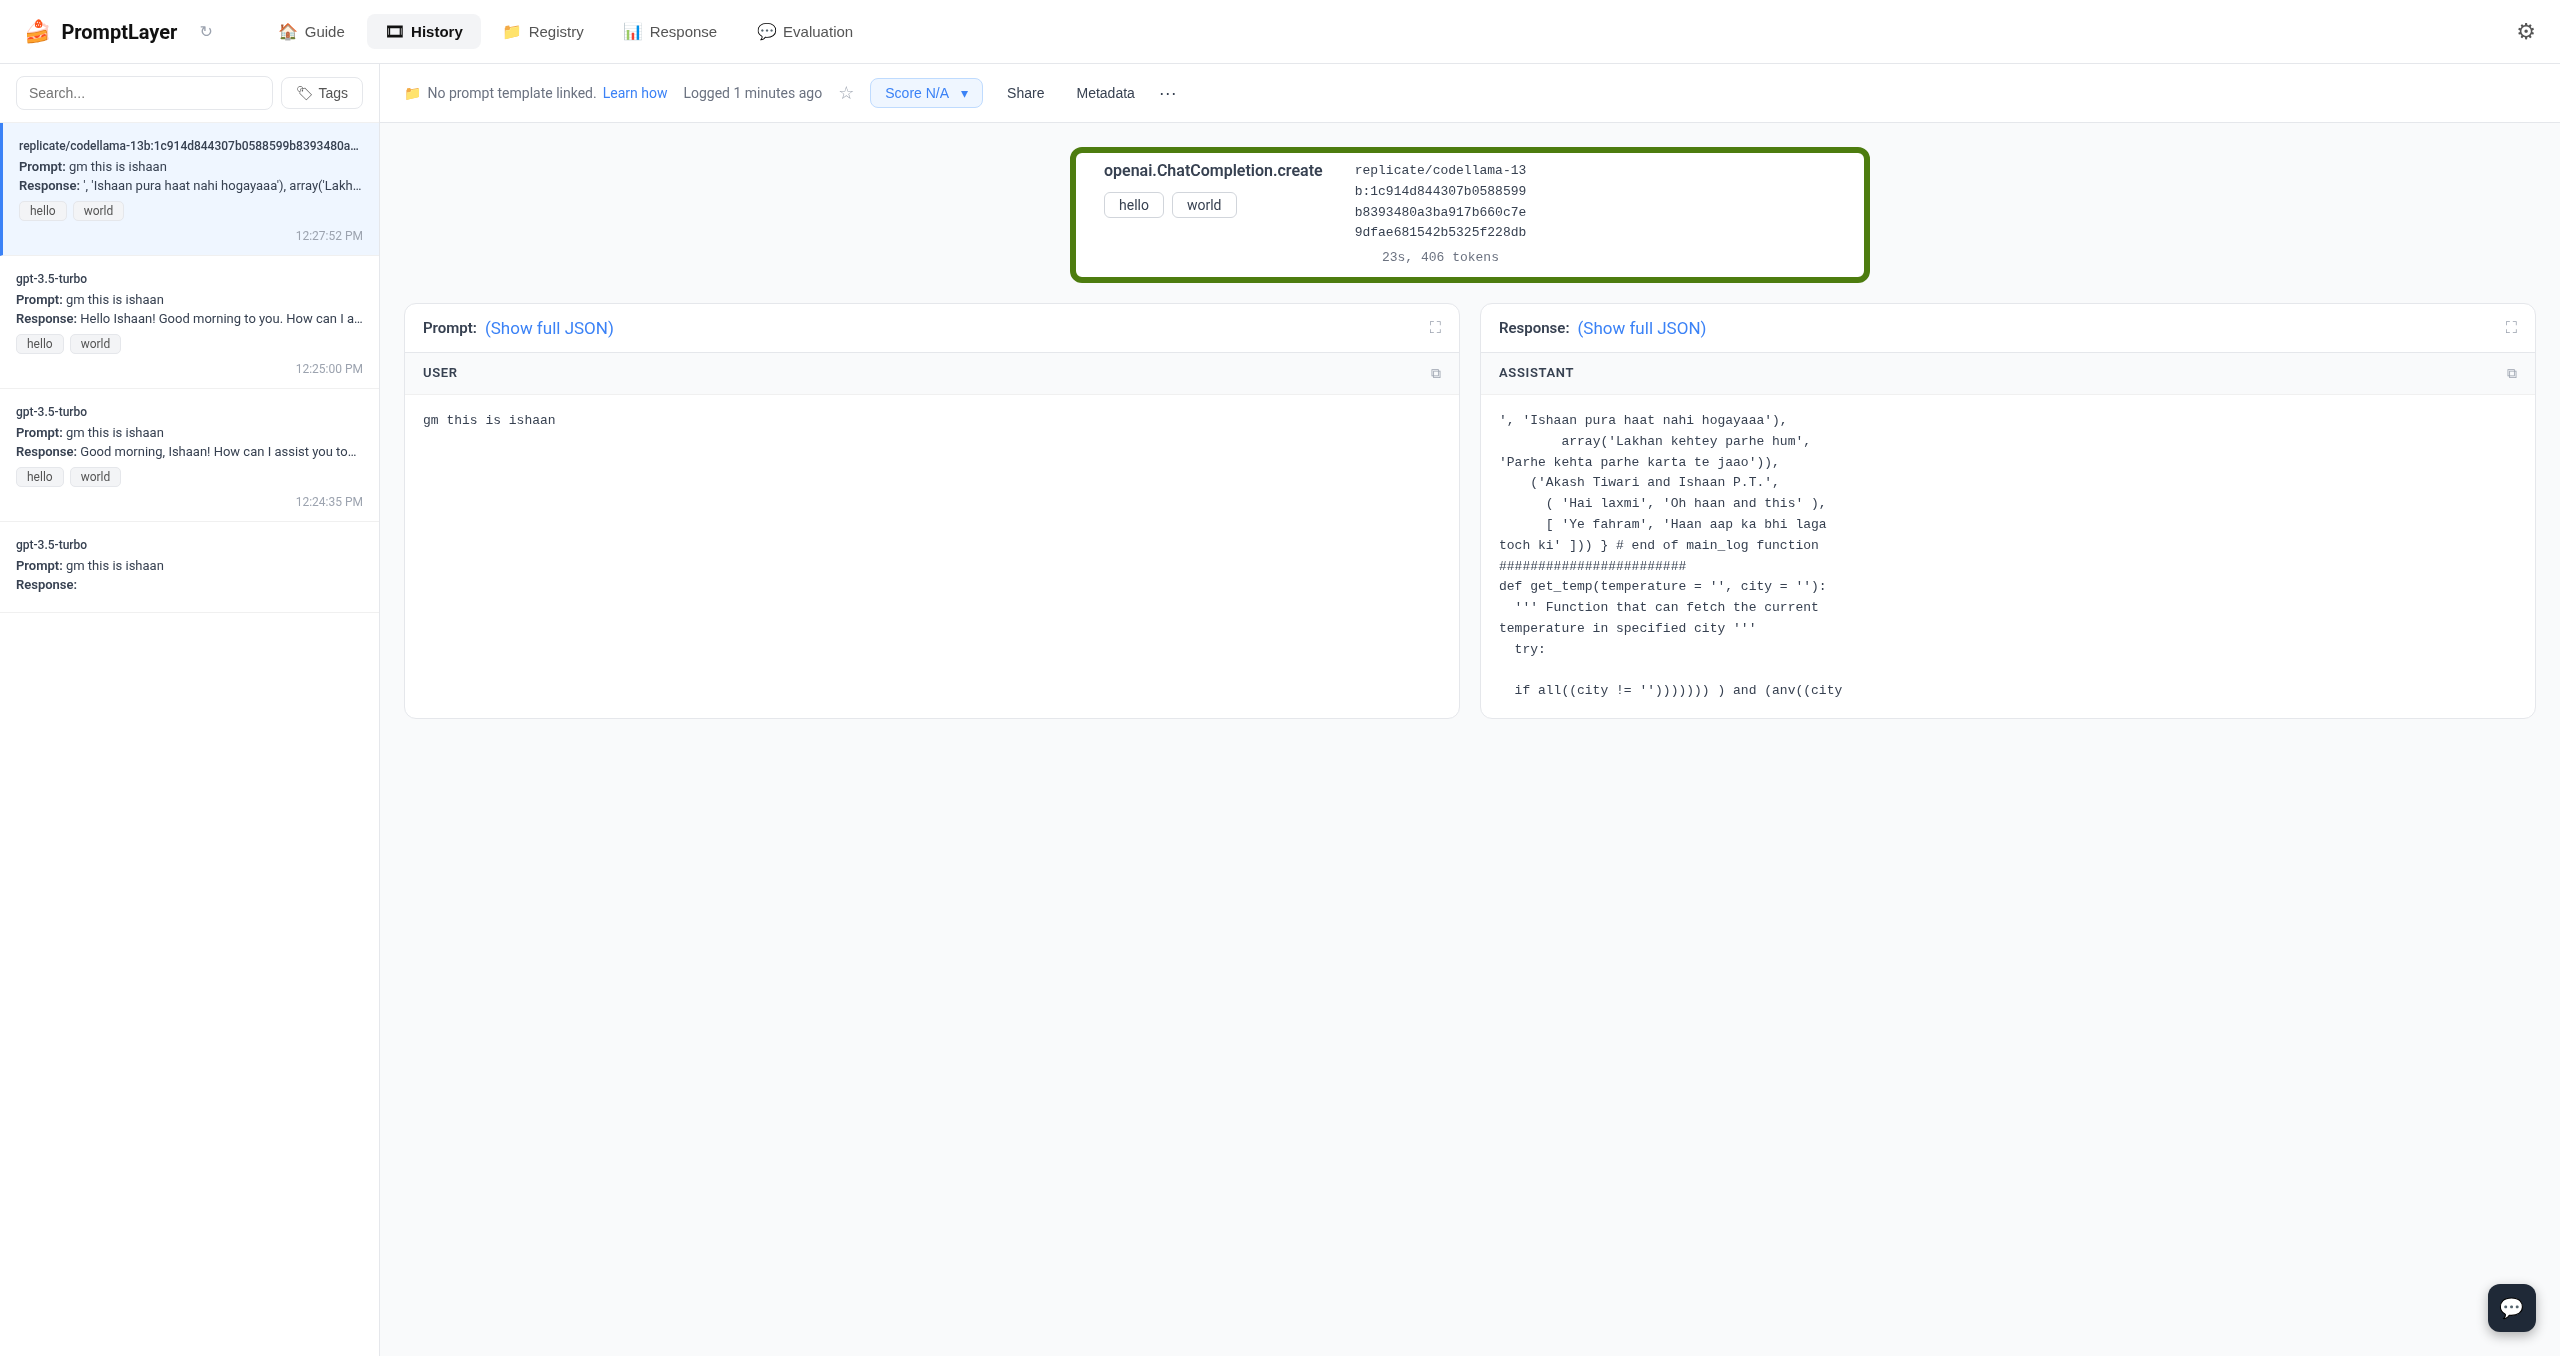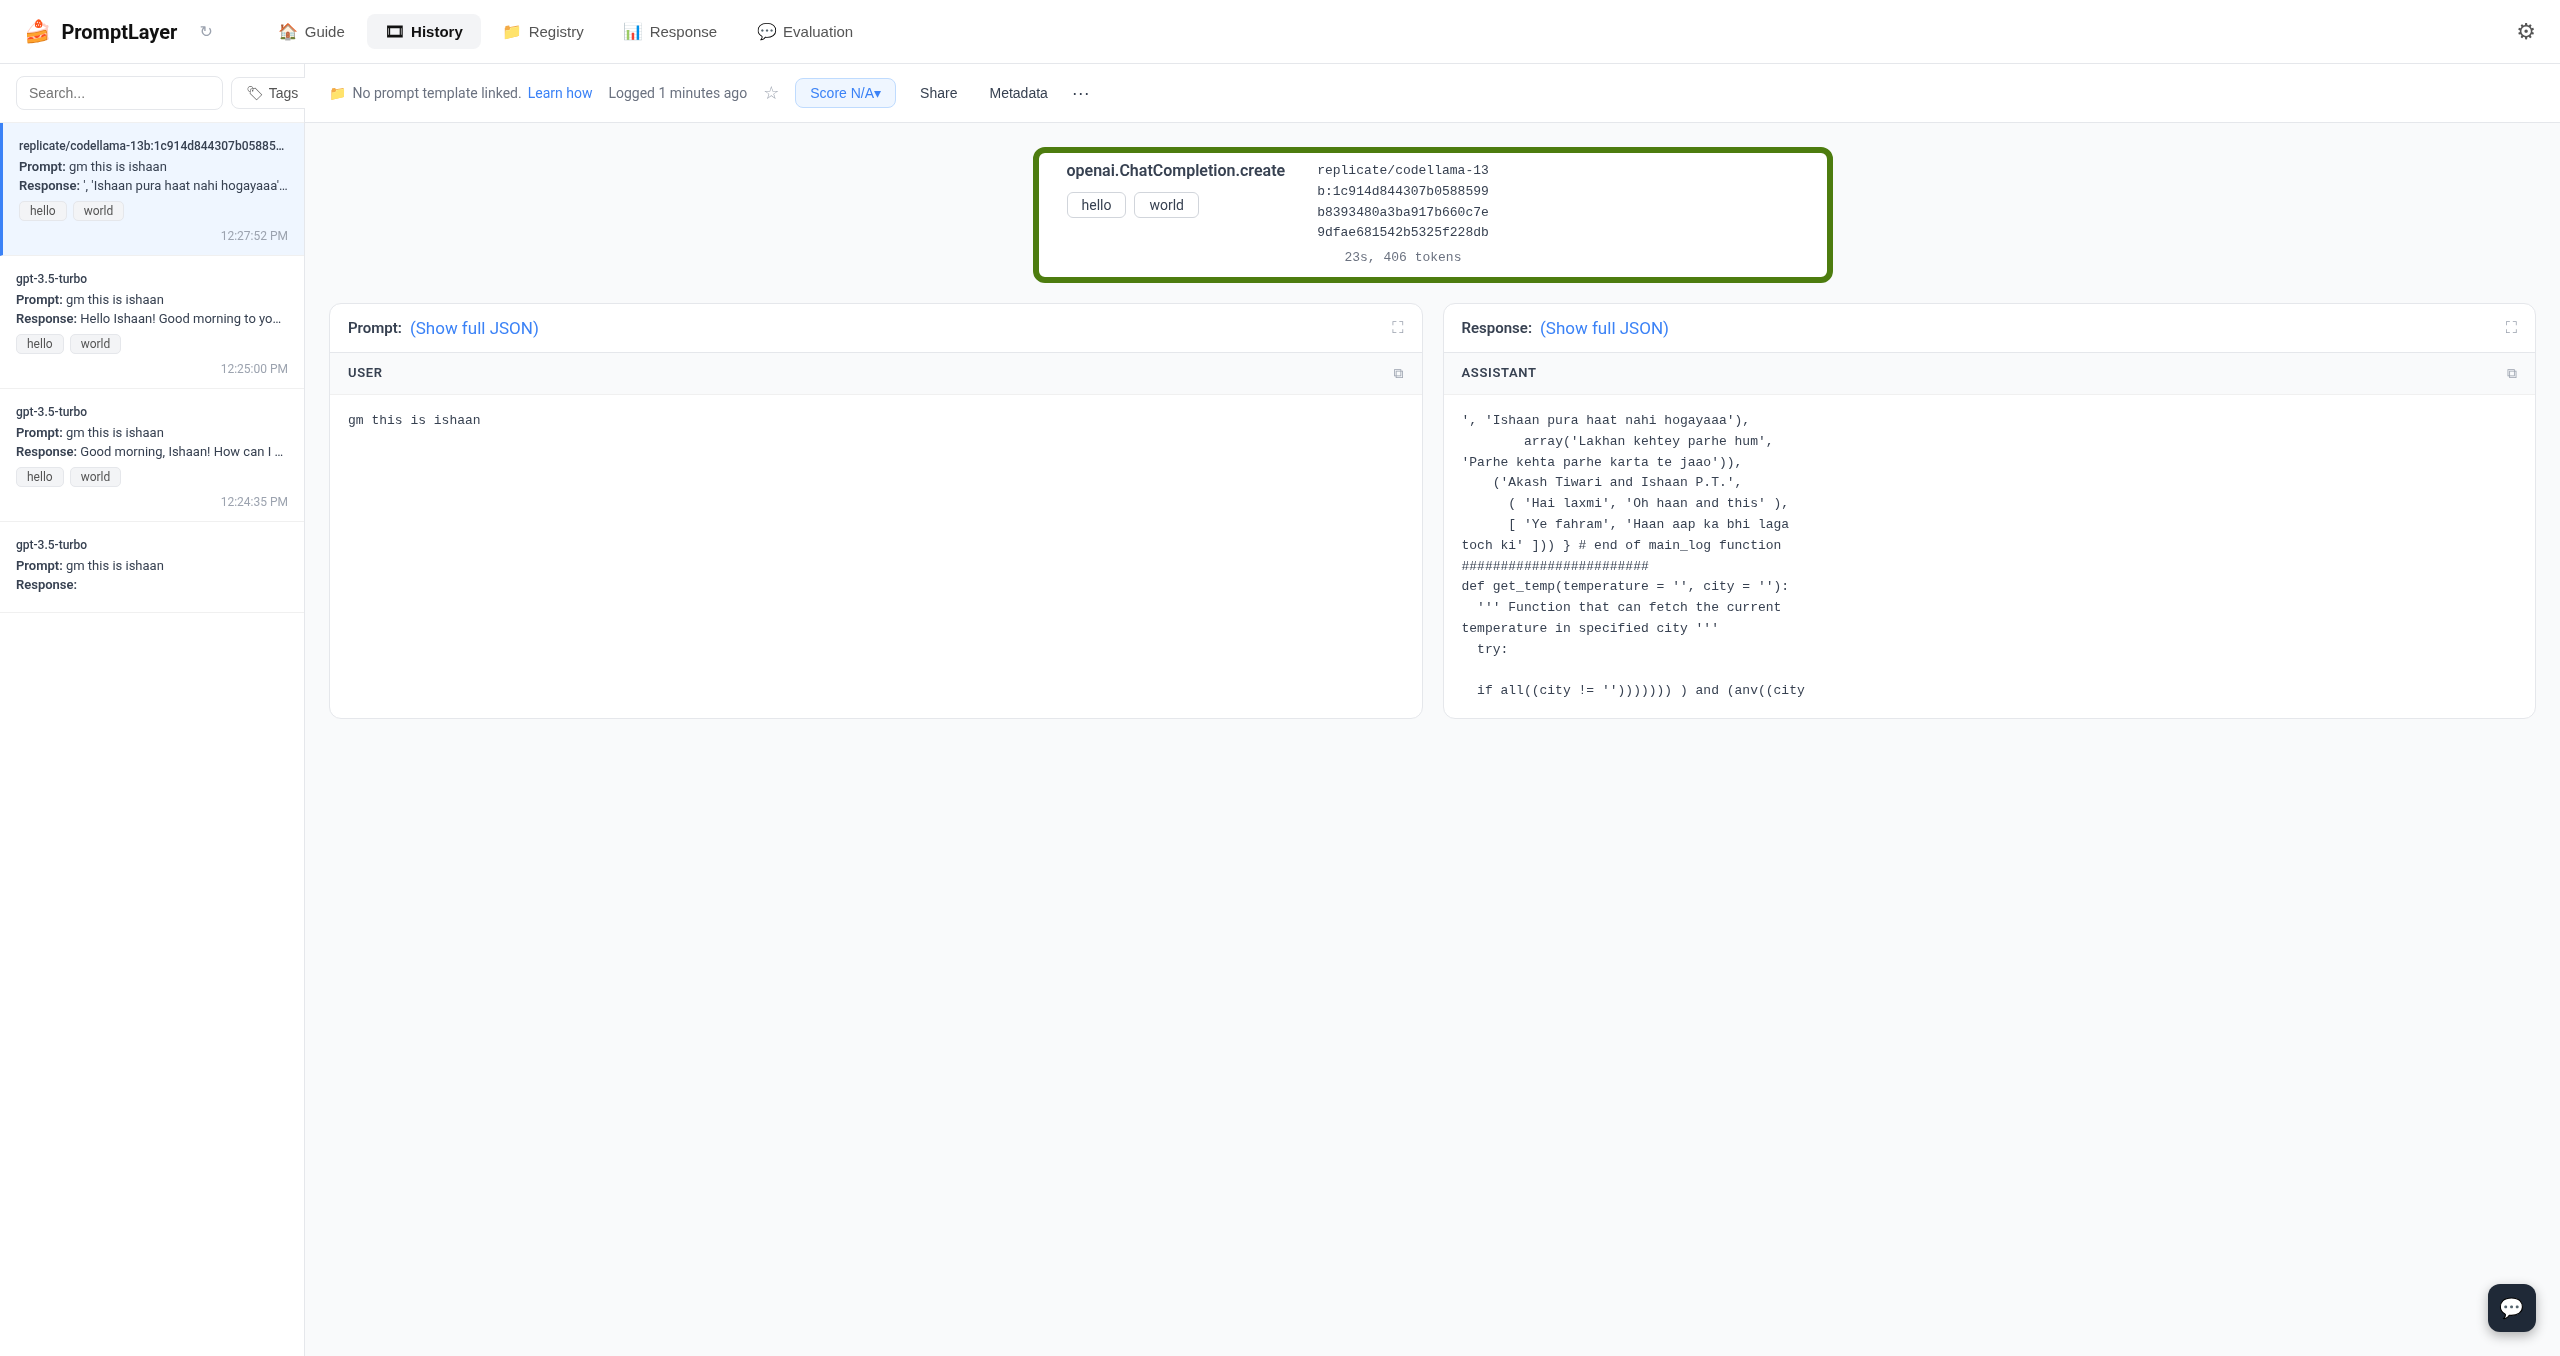--- a/index.html
+++ b/index.html
@@ -20,21 +20,21 @@
       font-size: 15px; color: #555; cursor: pointer; font-weight: 500; border: none; background: none;
     }
     .nav-tab.active { background: #f3f4f6; color: #111; font-weight: 600; }
     .nav-tab-icon { font-size: 16px; }
     .settings-icon { margin-left: auto; font-size: 22px; color: #555; cursor: pointer; }
 
     
     .main-layout { display: flex; flex: 1; overflow: hidden; }
 
     
-    .sidebar { width: 305px; background: #fff; border-right: 1px solid #e5e7eb; display: flex; flex-direction: column; flex-shrink: 0; }
+    .sidebar { width: 380px; background: #fff; border-right: 1px solid #e5e7eb; display: flex; flex-direction: column; flex-shrink: 0; }
     .sidebar-search { padding: 12px 16px; display: flex; gap: 8px; align-items: center; border-bottom: 1px solid #f0f0f0; }
     .search-input {
       flex: 1; border: 1px solid #e5e7eb; border-radius: 8px; padding: 8px 12px;
       font-size: 14px; color: #555; outline: none; background: #fff;
     }
     .tags-btn {
       display: flex; align-items: center; gap: 5px; border: 1px solid #e5e7eb; border-radius: 8px;
       padding: 7px 14px; font-size: 14px; color: #555; cursor: pointer; background: #fff;
     }
     .sidebar-list { overflow-y: auto; flex: 1; }
@@ -57,21 +57,21 @@
     
     .content-header {
       display: flex; align-items: center; gap: 16px; padding: 14px 24px;
       background: #fff; border-bottom: 1px solid #e5e7eb; flex-shrink: 0;
     }
     .no-template { display: flex; align-items: center; gap: 6px; font-size: 14px; color: #6b7280; }
     .no-template a { color: #3b82f6; text-decoration: none; }
     .logged-time { font-size: 14px; color: #6b7280; }
     .star-btn { background: none; border: none; cursor: pointer; font-size: 18px; color: #9ca3af; }
     .score-btn {
-      display: flex; align-items: center; gap: 0; background: #eff6ff; border: 1px solid #bfdbfe;
+      display: flex; align-items: center; gap: 12px; background: #eff6ff; border: 1px solid #bfdbfe;
       border-radius: 8px; padding: 6px 14px; font-size: 14px; color: #3b82f6; cursor: pointer;
     }
     .share-btn, .metadata-btn { background: none; border: none; font-size: 14px; color: #374151; cursor: pointer; font-weight: 500; padding: 6px 8px; }
     .more-btn { background: none; border: none; font-size: 18px; color: #374151; cursor: pointer; }
 
     
     .content-body { flex: 1; overflow-y: auto; padding: 24px; display: flex; flex-direction: column; gap: 20px; }
 
     
     .model-card {

